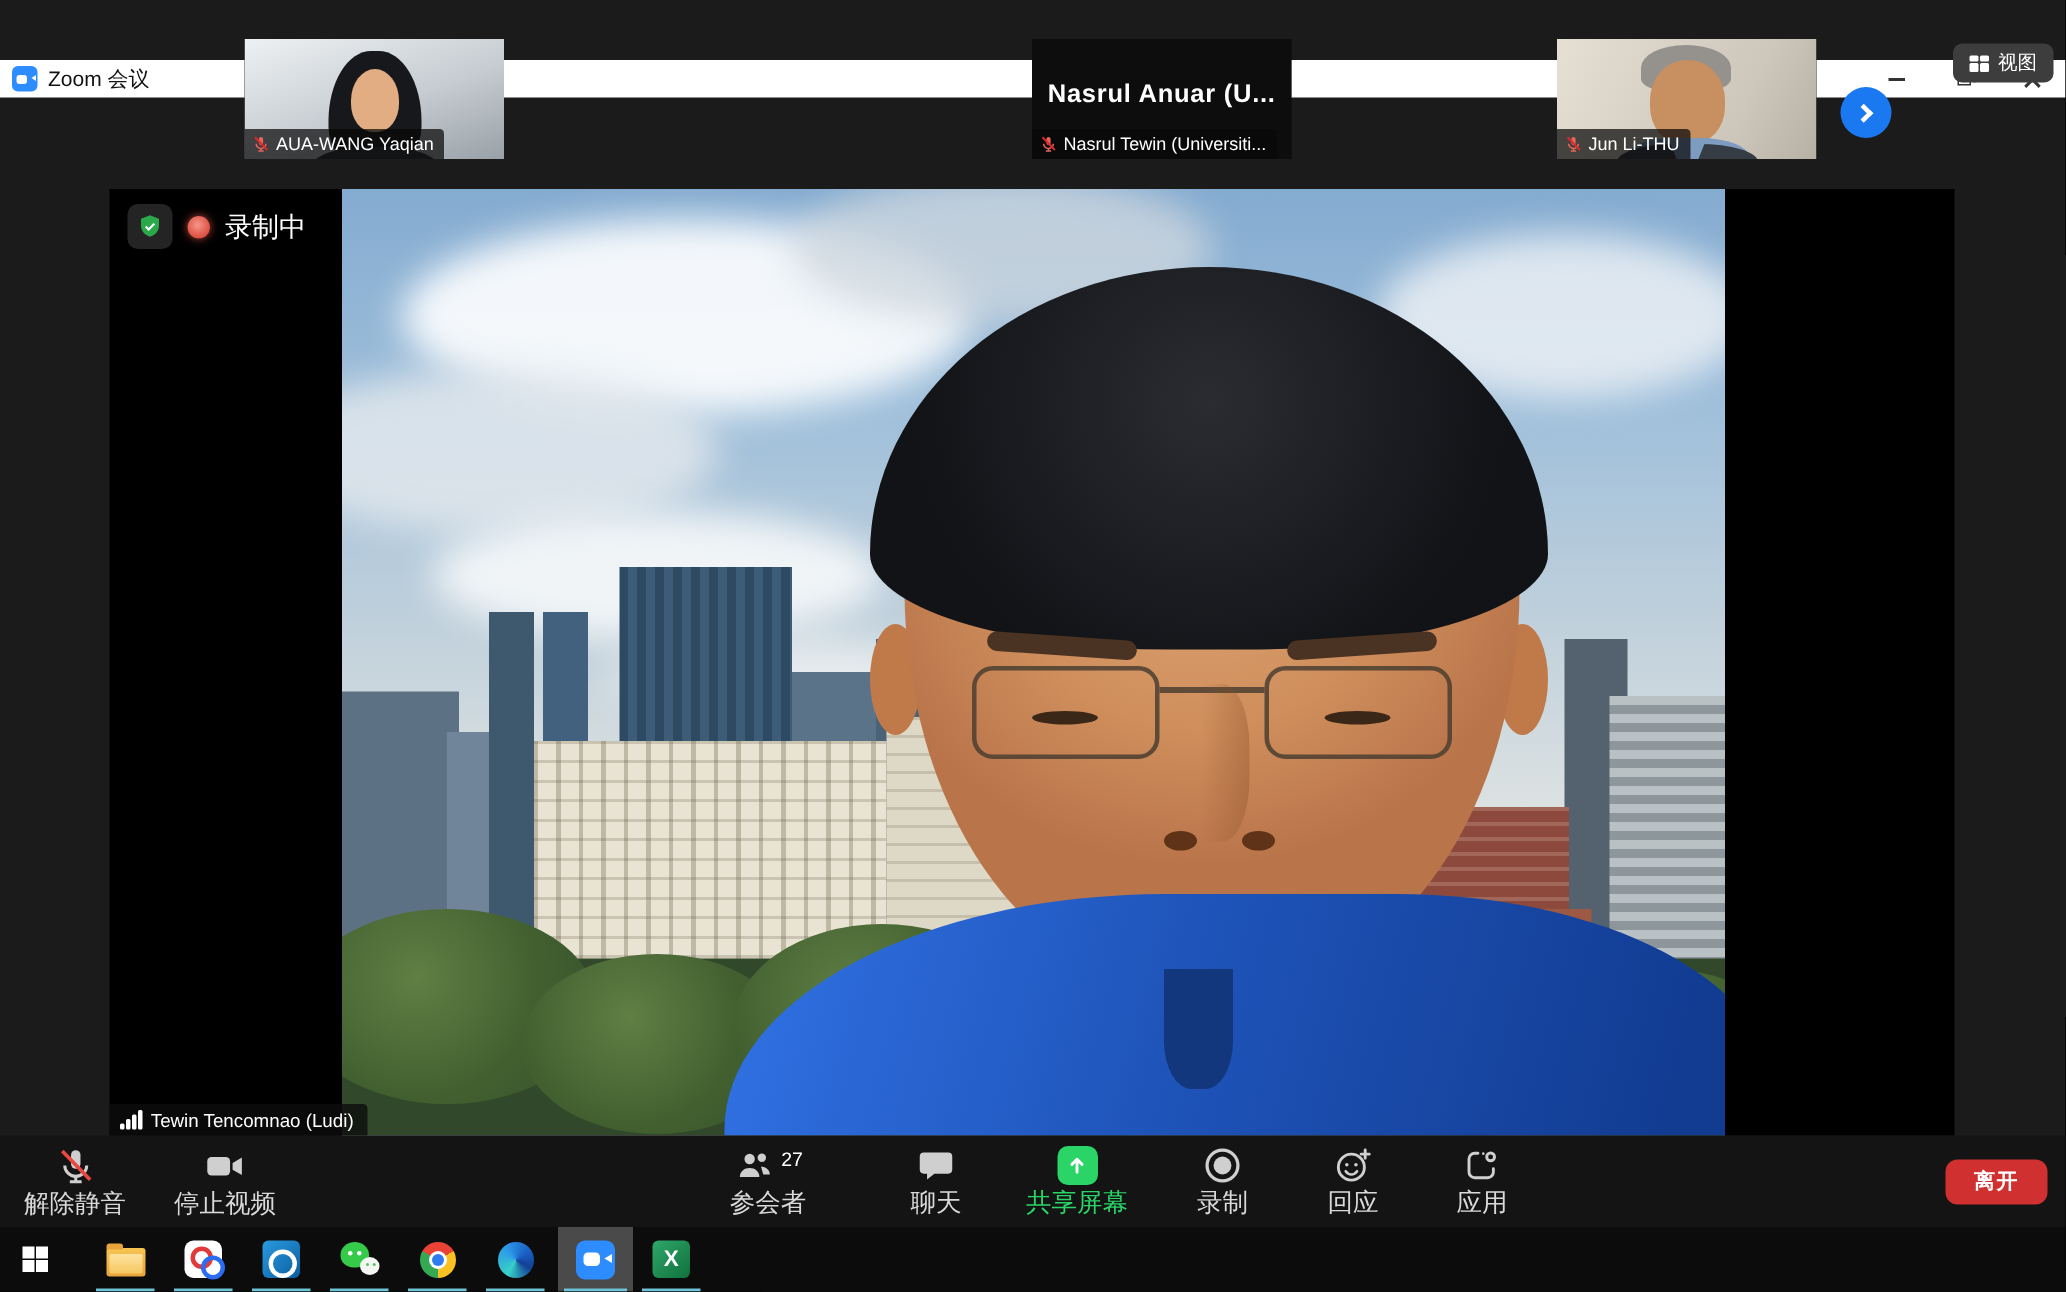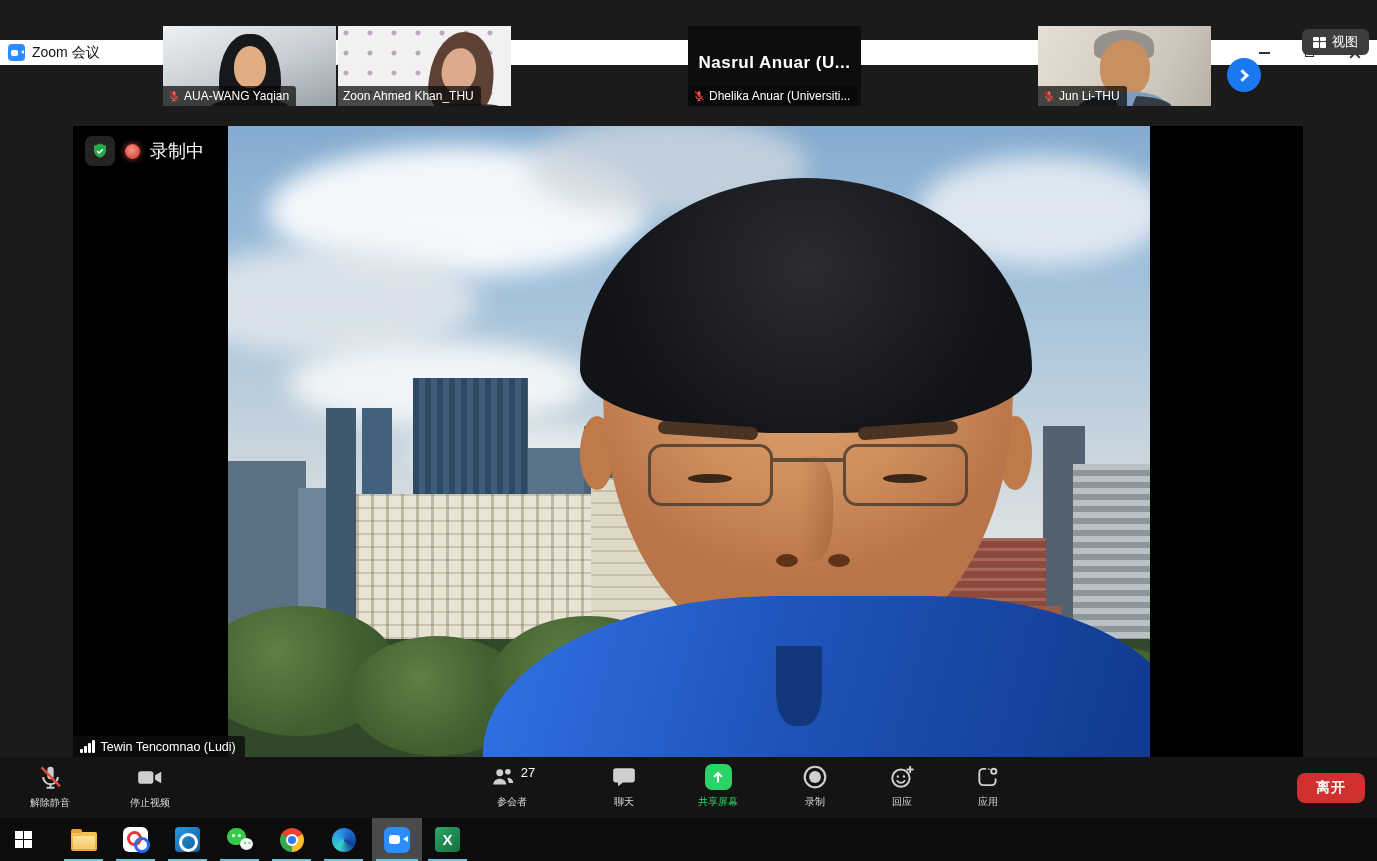--- a/index.html
+++ b/index.html
@@ -93,21 +93,21 @@
   .rec-text { color:#fff; font-size:18px; }
   .speaker-tag { position:absolute; left:0; bottom:0; height:21px; background:rgba(12,12,12,.8);
     display:flex; align-items:center; gap:6px; padding:0 9px 0 7px; border-top-right-radius:3px;
     color:#fff; font-size:12.5px; white-space:nowrap; }
   .sig-bars { display:flex; align-items:flex-end; gap:1.5px; height:12px; }
   .sig-bars i { width:2.5px; background:#fff; border-radius:1px; display:block; }
 
   
   .toolbar { position:absolute; left:0; top:757px; width:1377px; height:61px; background:#141414; }
   .tbtn { position:absolute; top:7px; width:96px; display:flex; flex-direction:column; align-items:center; gap:6px; }
-  .tbtn .lbl { font-size:10px; color:#d9d9d9; line-height:12px; }
+  .tbtn .lbl { font-size:17px; color:#d9d9d9; line-height:12px; }
   .share-ico { width:27px; height:26px; background:#2bd467; border-radius:7px; display:flex; align-items:center; justify-content:center; }
   .lbl-green { color:#2bd467 !important; }
   .count { color:#fff; font-size:13px; margin-top:1px; }
   .icon-row { display:flex; align-items:flex-start; gap:4px; height:26px; }
   .leave-btn { position:absolute; left:1297px; top:16px; width:68px; height:30px; background:#d03030; border-radius:8px;
     color:#fff; font-size:14px; font-weight:bold; display:flex; align-items:center; justify-content:center; letter-spacing:1px; }
 
   
   .taskbar { position:absolute; left:0; top:818px; width:1377px; height:43px; background:#0c0c0c; }
   .tk-slot { position:absolute; top:0; width:47px; height:43px; display:flex; align-items:center; justify-content:center; }
@@ -171,45 +171,34 @@
       <svg width="12" height="12" viewBox="0 0 24 24">
           <rect x="9.2" y="2.5" width="5.6" height="11" rx="2.8" fill="#e8655c"></rect>
           <path d="M5.5 11.5a6.5 6.5 0 0 0 13 0" stroke="#e8655c" stroke-width="2" fill="none"></path>
           <path d="M12 18v3.4M8.5 21.4h7" stroke="#e8655c" stroke-width="2"></path>
           <path d="M4 3 20.5 20" stroke="#e02a2a" stroke-width="2.4"></path>
         </svg>
       <span>AUA-WANG Yaqian</span>
     </div>
   </div>
 
-  <div class="thumb" style="left:338px">
-    <div class="t-scene s2">
-      <span class="tp backdrop"></span>
-      <span class="tp hair"></span>
-      <span class="tp face"></span>
-      <span class="tp body"></span>
-    </div>
-    <div class="t-label">
-      <span>Zoon Ahmed Khan_THU</span>
-    </div>
-  </div>
 
 
   <div class="thumb" style="left:688px">
     <div class="t-scene s4">
       <span class="t-bigname">Nasrul Anuar (U...</span>
     </div>
     <div class="t-label">
       <svg width="12" height="12" viewBox="0 0 24 24">
           <rect x="9.2" y="2.5" width="5.6" height="11" rx="2.8" fill="#e8655c"></rect>
           <path d="M5.5 11.5a6.5 6.5 0 0 0 13 0" stroke="#e8655c" stroke-width="2" fill="none"></path>
           <path d="M12 18v3.4M8.5 21.4h7" stroke="#e8655c" stroke-width="2"></path>
           <path d="M4 3 20.5 20" stroke="#e02a2a" stroke-width="2.4"></path>
         </svg>
-      <span>Dhelika Anuar (Universiti...</span>
+      <span>Nasrul Tewin (Universiti...</span>
     </div>
   </div>
 
 
   <div class="thumb" style="left:1038px">
     <div class="t-scene s6">
       <span class="tp hair"></span>
       <span class="tp face"></span>
       <span class="tp shirt"></span>
       <span class="tp vest"></span>

